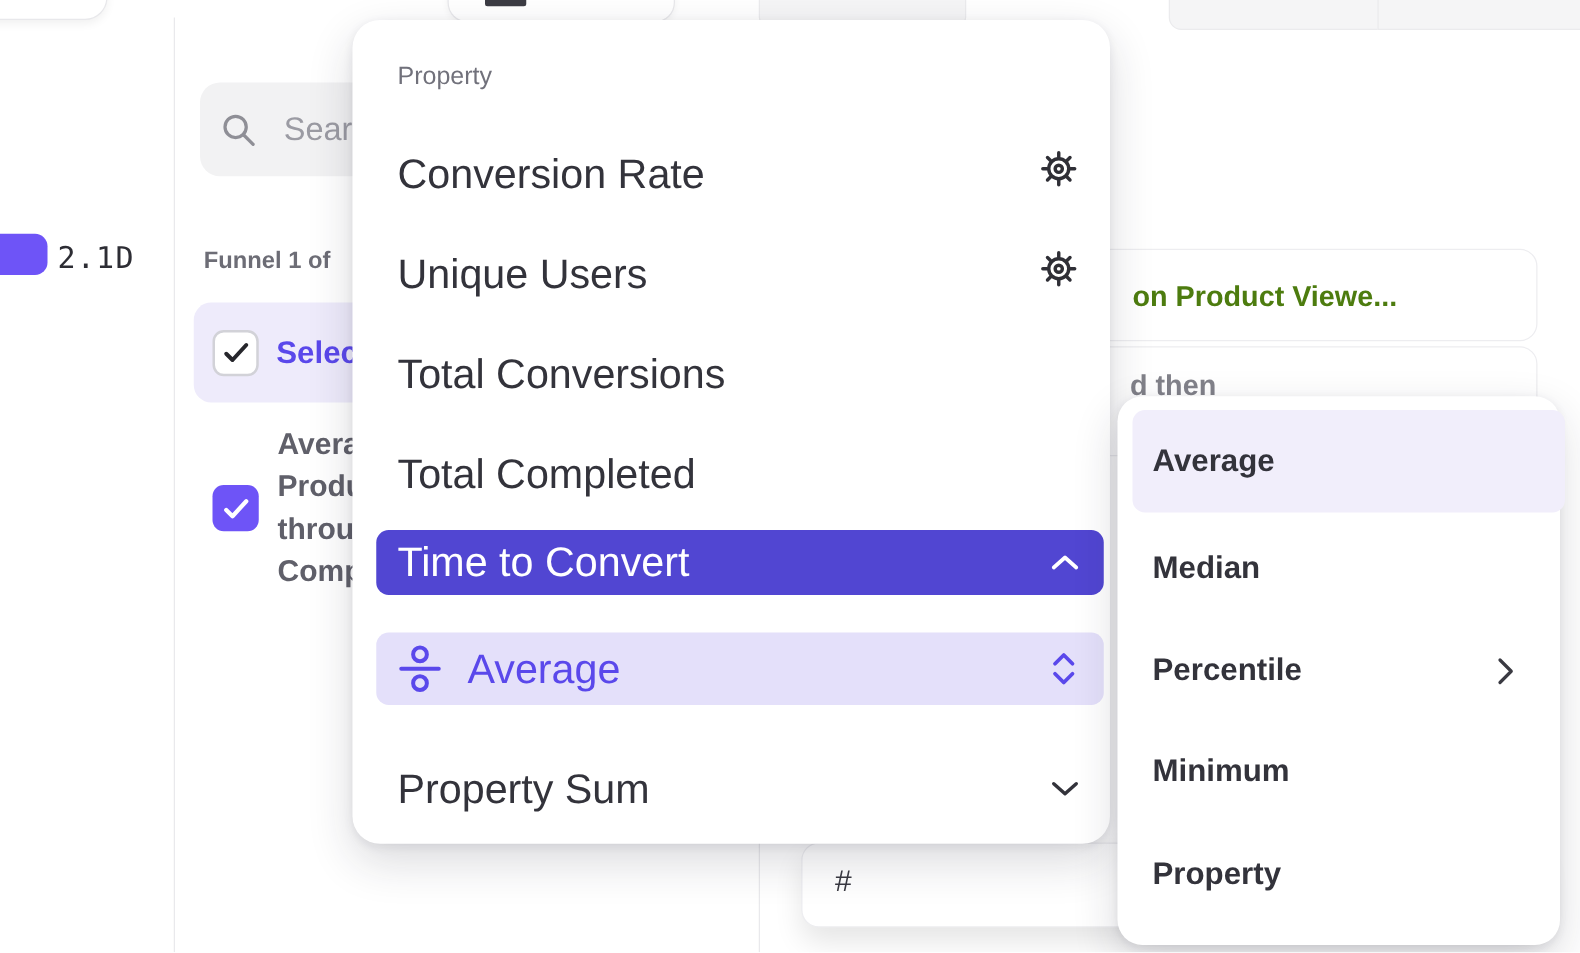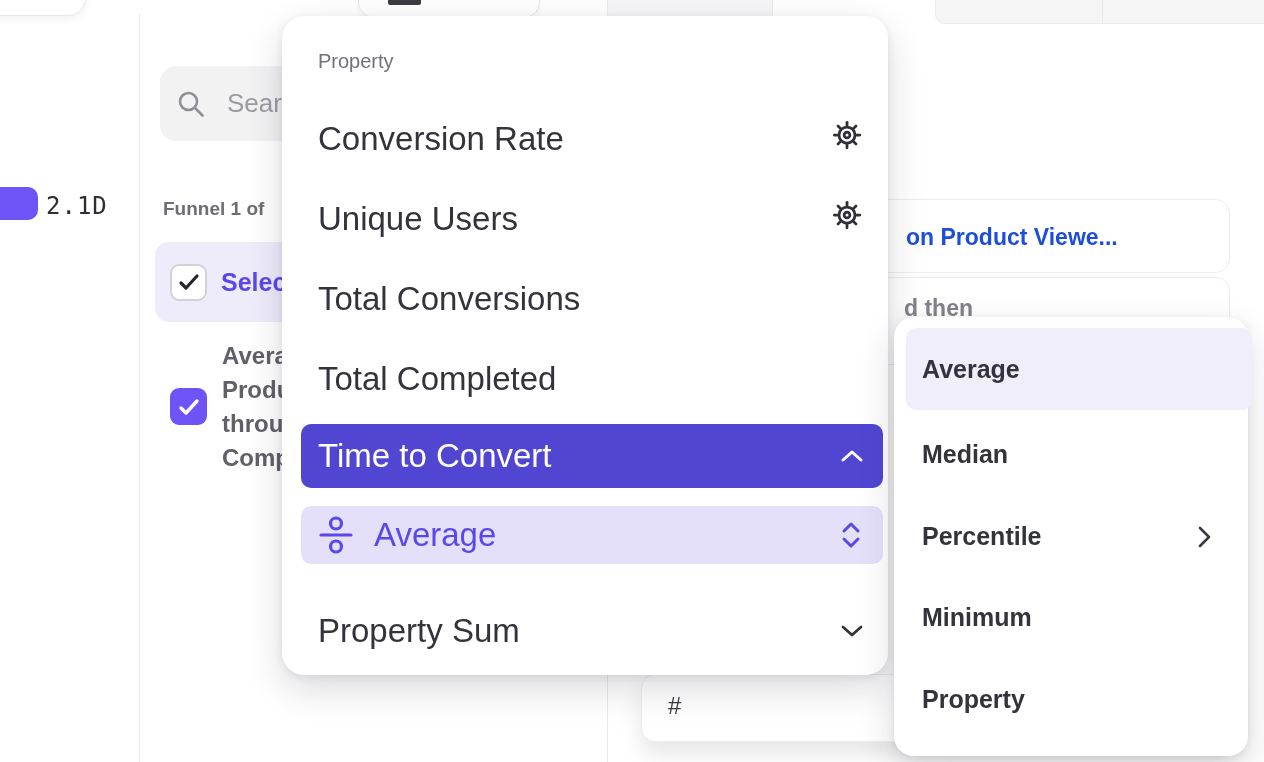--- a/index.html
+++ b/index.html
@@ -10,21 +10,21 @@
   .graytab{background:#f5f5f6;border:1px solid #ebebed;}
   .card{background:#fff;border:1px solid #ededf0;border-radius:14px;}
   .menu-panel{background:#fff;border-radius:22px;box-shadow:0 14px 36px rgba(30,30,50,.16),0 2px 8px rgba(30,30,50,.08);}
   .menu-header{font-size:20px;font-weight:400;color:#71717b;}
   .menu-item-text{font-size:33px;font-weight:400;color:#33333b;white-space:nowrap;}
   .row-flex{display:flex;align-items:center;}
   .sel-row{background:#5146d2;border-radius:10px;}
   .sub-row{background:#e4e0fa;border-radius:10px;}
   .purple-text{color:#5a48eb;}
   .white-text{color:#ffffff;}
-  .gray-label{font-weight:600;color:#1d4ed8;font-size:23px;white-space:nowrap;}
+  .gray-label{font-weight:600;color:#4d7c0f;font-size:23px;white-space:nowrap;}
   .search-box{background:#f2f2f3;border-radius:16px;display:flex;align-items:center;padding-left:16px;gap:21px;}
   .search-text{font-size:26px;color:#9b9ba3;white-space:nowrap;}
   .select-row{background:#eeebfb;border-radius:14px;display:flex;align-items:center;padding-left:15px;gap:14px;}
   .checkbox{width:37px;height:37px;border-radius:9px;box-sizing:border-box;display:flex;align-items:center;justify-content:center;}
   .checkbox.unfilled{background:#fff;border:2px solid #d2d2d8;}
   .checkbox.filled{background:#6e54f7;}
   .desc-line{font-size:24px;line-height:34px;font-weight:600;color:#60606a;white-space:nowrap;}
   .mono-badge{font-family:"DejaVu Sans Mono",monospace;font-size:24px;letter-spacing:1px;color:#2d2d34;white-space:nowrap;}
   .pill{background:#e1dcfa;border-radius:10px;display:flex;align-items:center;padding-left:11px;gap:9px;}
   .pill-text{font-size:23px;font-weight:600;letter-spacing:-0.3px;color:#5a48eb;white-space:nowrap;}
@@ -125,21 +125,21 @@
         <line x1="4.5" y1="12" x2="1.8" y2="12"></line>
           <line x1="6.7" y1="6.7" x2="4.8" y2="4.8"></line>
         <line x1="12" y1="4.5" x2="12" y2="1.8"></line>
           <line x1="17.3" y1="6.7" x2="19.2" y2="4.8"></line>
       </g>
     </svg>
 
     <span class="abs menu-item-text" style="left:36px;top:264px;">Total Conversions</span>
     <span class="abs menu-item-text" style="left:36px;top:344px;">Total Completed</span>
 
-    <div class="abs sel-row row-flex" style="left:19px;top:408px;width:582px;height:64px;padding:0 20px 0 17px;box-sizing:border-box;">
+    <div class="abs sel-row row-flex" style="left:19px;top:408px;width:582px;height:52px;padding:0 20px 0 17px;box-sizing:border-box;">
       <span class="menu-item-text white-text">Time to Convert</span>
       <span style="flex:1"></span>
       <svg width="22" height="14" viewBox="0 0 22 14">
           <polyline points="2,11 11,3 20,11" fill="none" stroke="#ffffff" stroke-width="3" stroke-linecap="round" stroke-linejoin="round"></polyline>
         </svg>
     </div>
 
     <div class="abs sub-row row-flex" style="left:19px;top:490px;width:582px;height:58px;padding:0 22px 0 17px;box-sizing:border-box;gap:20px;">
       <svg width="36" height="40" viewBox="0 0 36 40">
         <g stroke="#5a48eb" stroke-width="3.2" fill="none">

